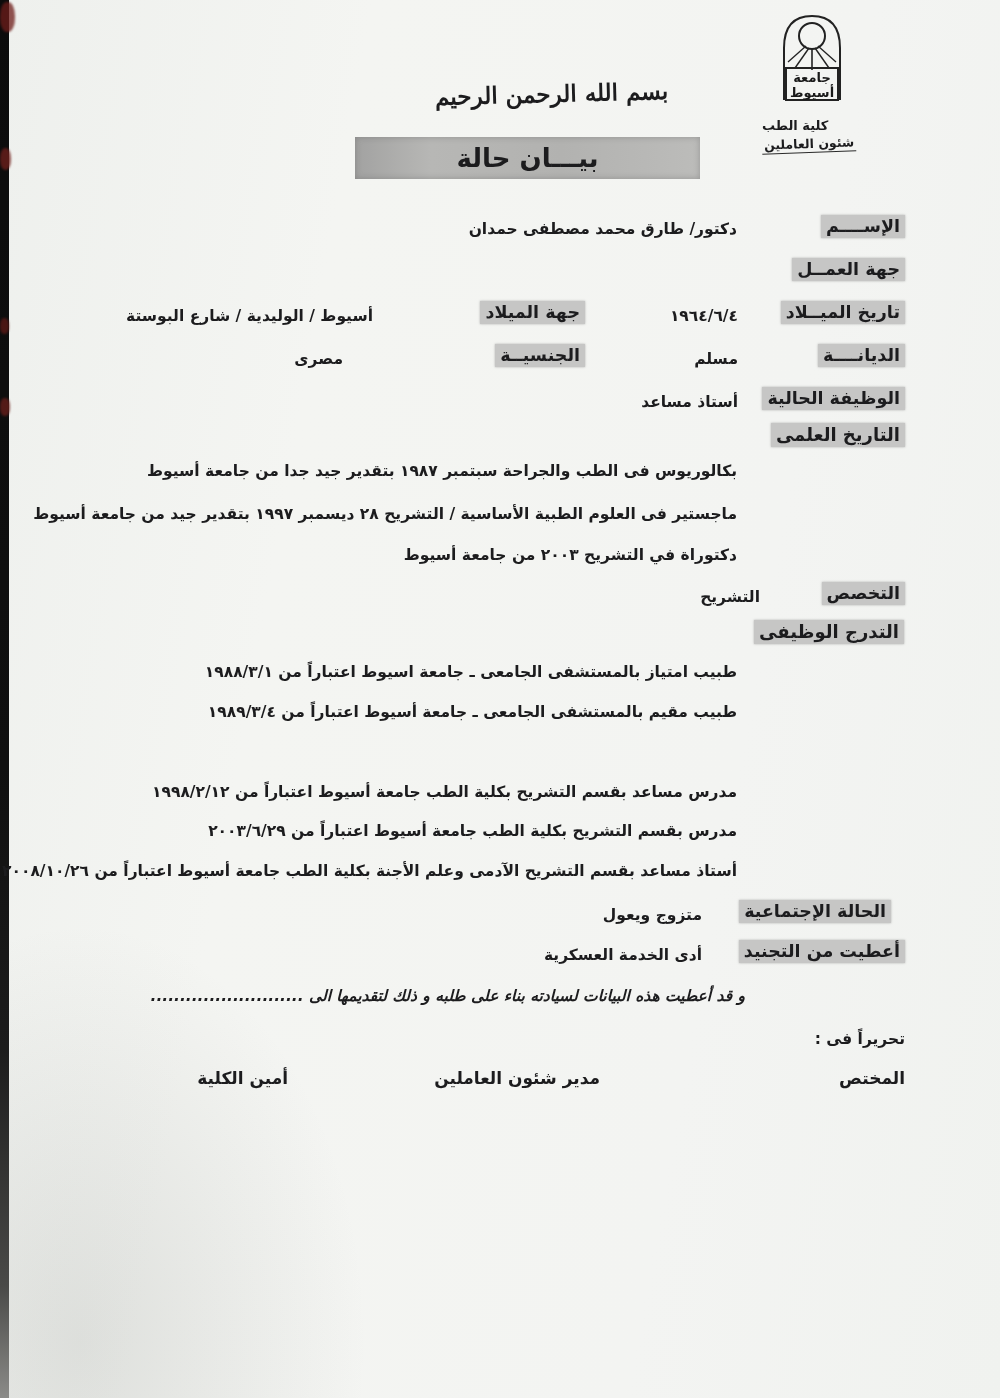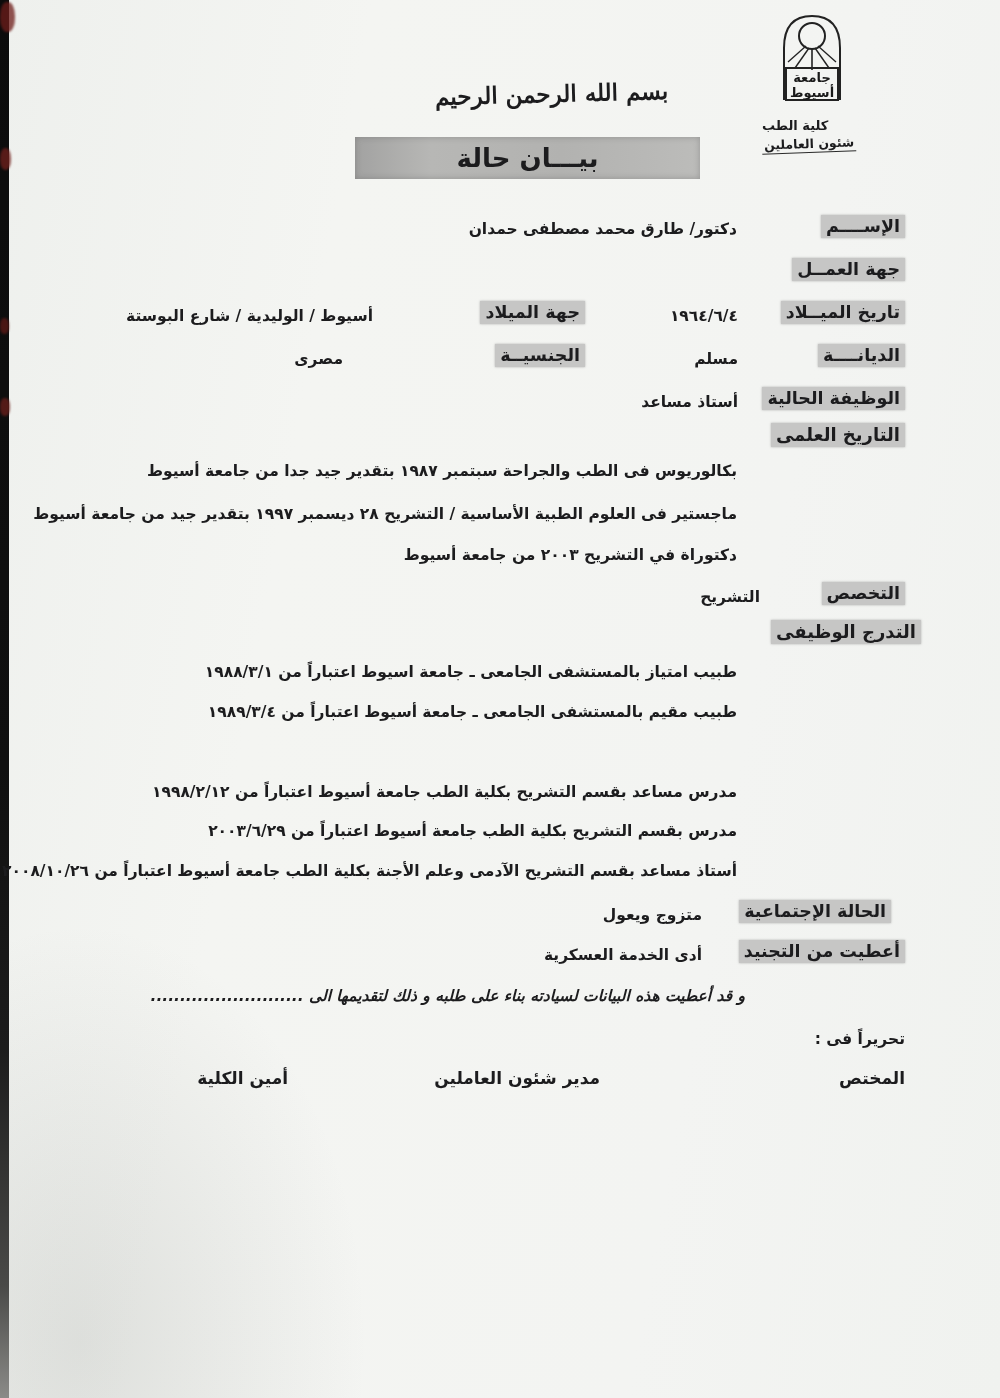--- a/index.html
+++ b/index.html
@@ -129,21 +129,21 @@
   </div>
   <div class="abs body-line" style="top:462px;right:263px;">بكالوريوس فى الطب والجراحة سبتمبر ١٩٨٧ بتقدير جيد جدا من جامعة أسيوط</div>
   <div class="abs body-line" style="top:505px;right:263px;">ماجستير فى العلوم الطبية الأساسية / التشريح ٢٨ ديسمبر ١٩٩٧ بتقدير جيد من جامعة أسيوط</div>
   <div class="abs body-line" style="top:546px;right:263px;">دكتوراة في التشريح ٢٠٠٣ من جامعة أسيوط</div>
 
   <div class="abs" style="top:583px;right:95px;">
     <span class="lbl">التخصص</span>
   </div>
   <div class="abs val" style="top:588px;right:240px;">التشريح</div>
 
-  <div class="abs" style="top:621px;right:79px;">
+  <div class="abs" style="top:621px;right:96px;">
     <span class="lbl hdr">التدرج الوظيفى</span>
   </div>
   <div class="abs body-line" style="top:663px;right:263px;">طبيب امتياز بالمستشفى الجامعى ـ جامعة اسيوط اعتباراً من ١٩٨٨/٣/١</div>
   <div class="abs body-line" style="top:703px;right:263px;">طبيب مقيم بالمستشفى الجامعى ـ جامعة أسيوط اعتباراً من ١٩٨٩/٣/٤</div>
   <div class="abs body-line" style="top:783px;right:263px;">مدرس مساعد بقسم التشريح بكلية الطب جامعة أسيوط اعتباراً من ١٩٩٨/٢/١٢</div>
   <div class="abs body-line" style="top:822px;right:263px;">مدرس بقسم التشريح بكلية الطب جامعة أسيوط اعتباراً من ٢٠٠٣/٦/٢٩</div>
   <div class="abs body-line" style="top:862px;right:263px;">أستاذ مساعد بقسم التشريح الآدمى وعلم الأجنة بكلية الطب جامعة أسيوط اعتباراً من ٢٠٠٨/١٠/٢٦</div>
 
   <div class="abs" style="top:901px;right:109px;">
     <span class="lbl">الحالة الإجتماعية</span>

